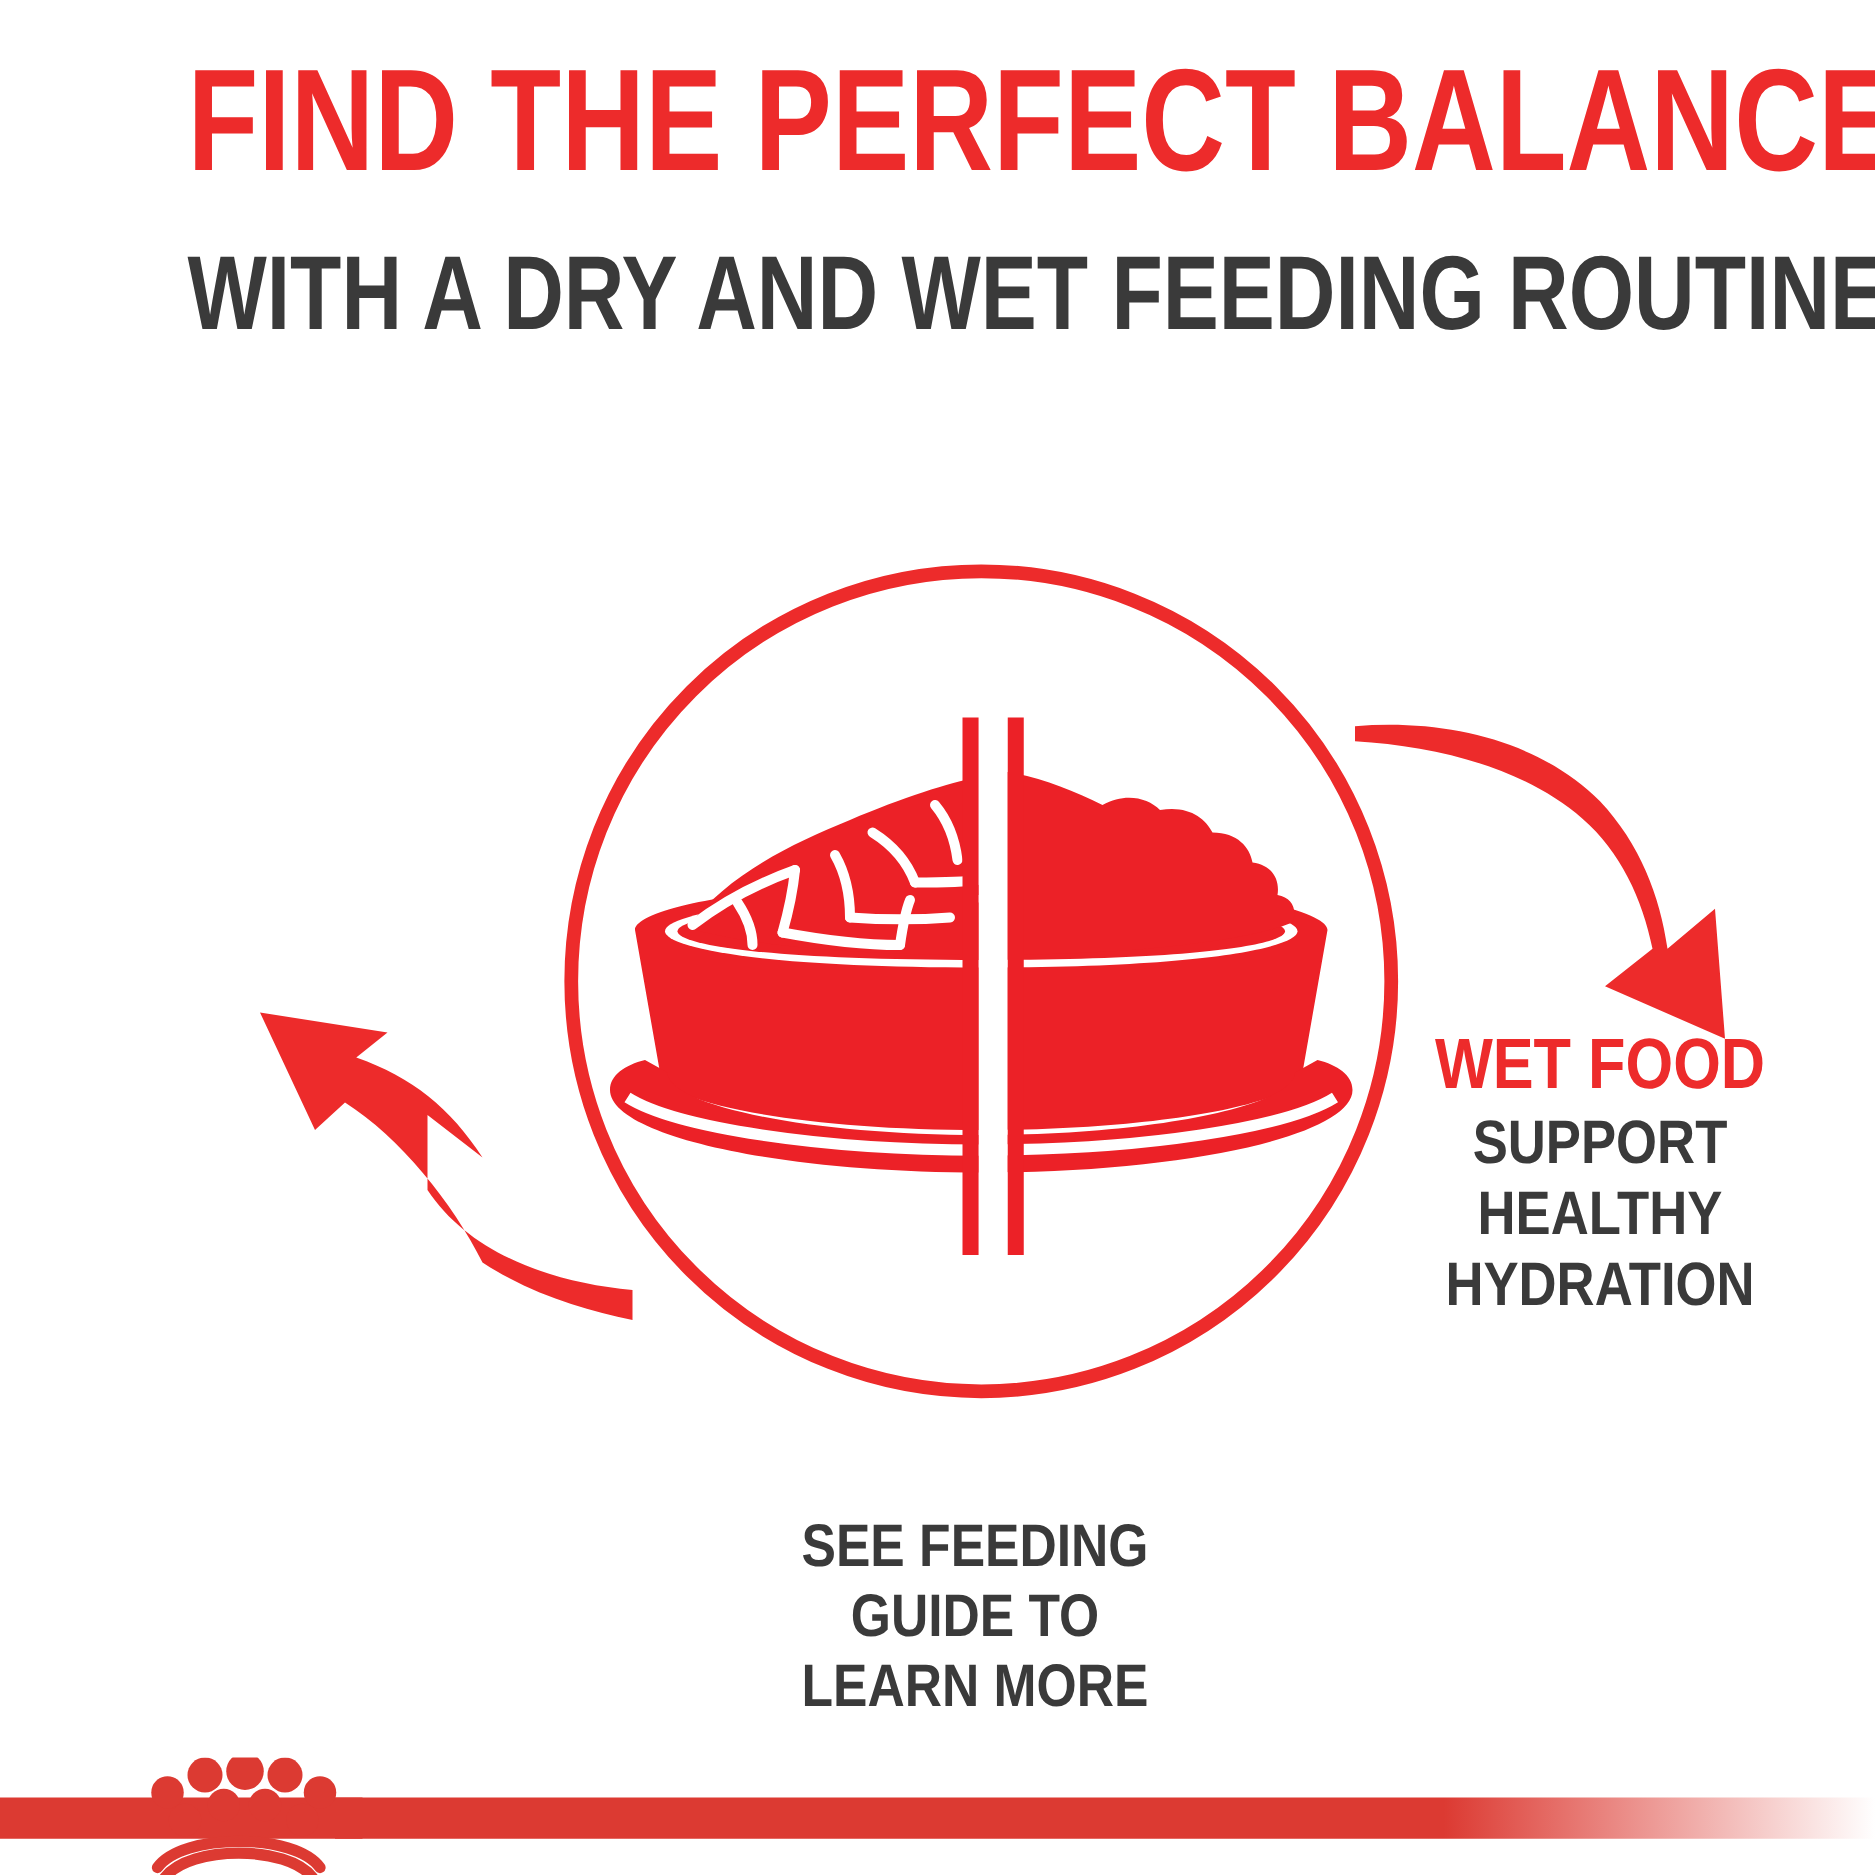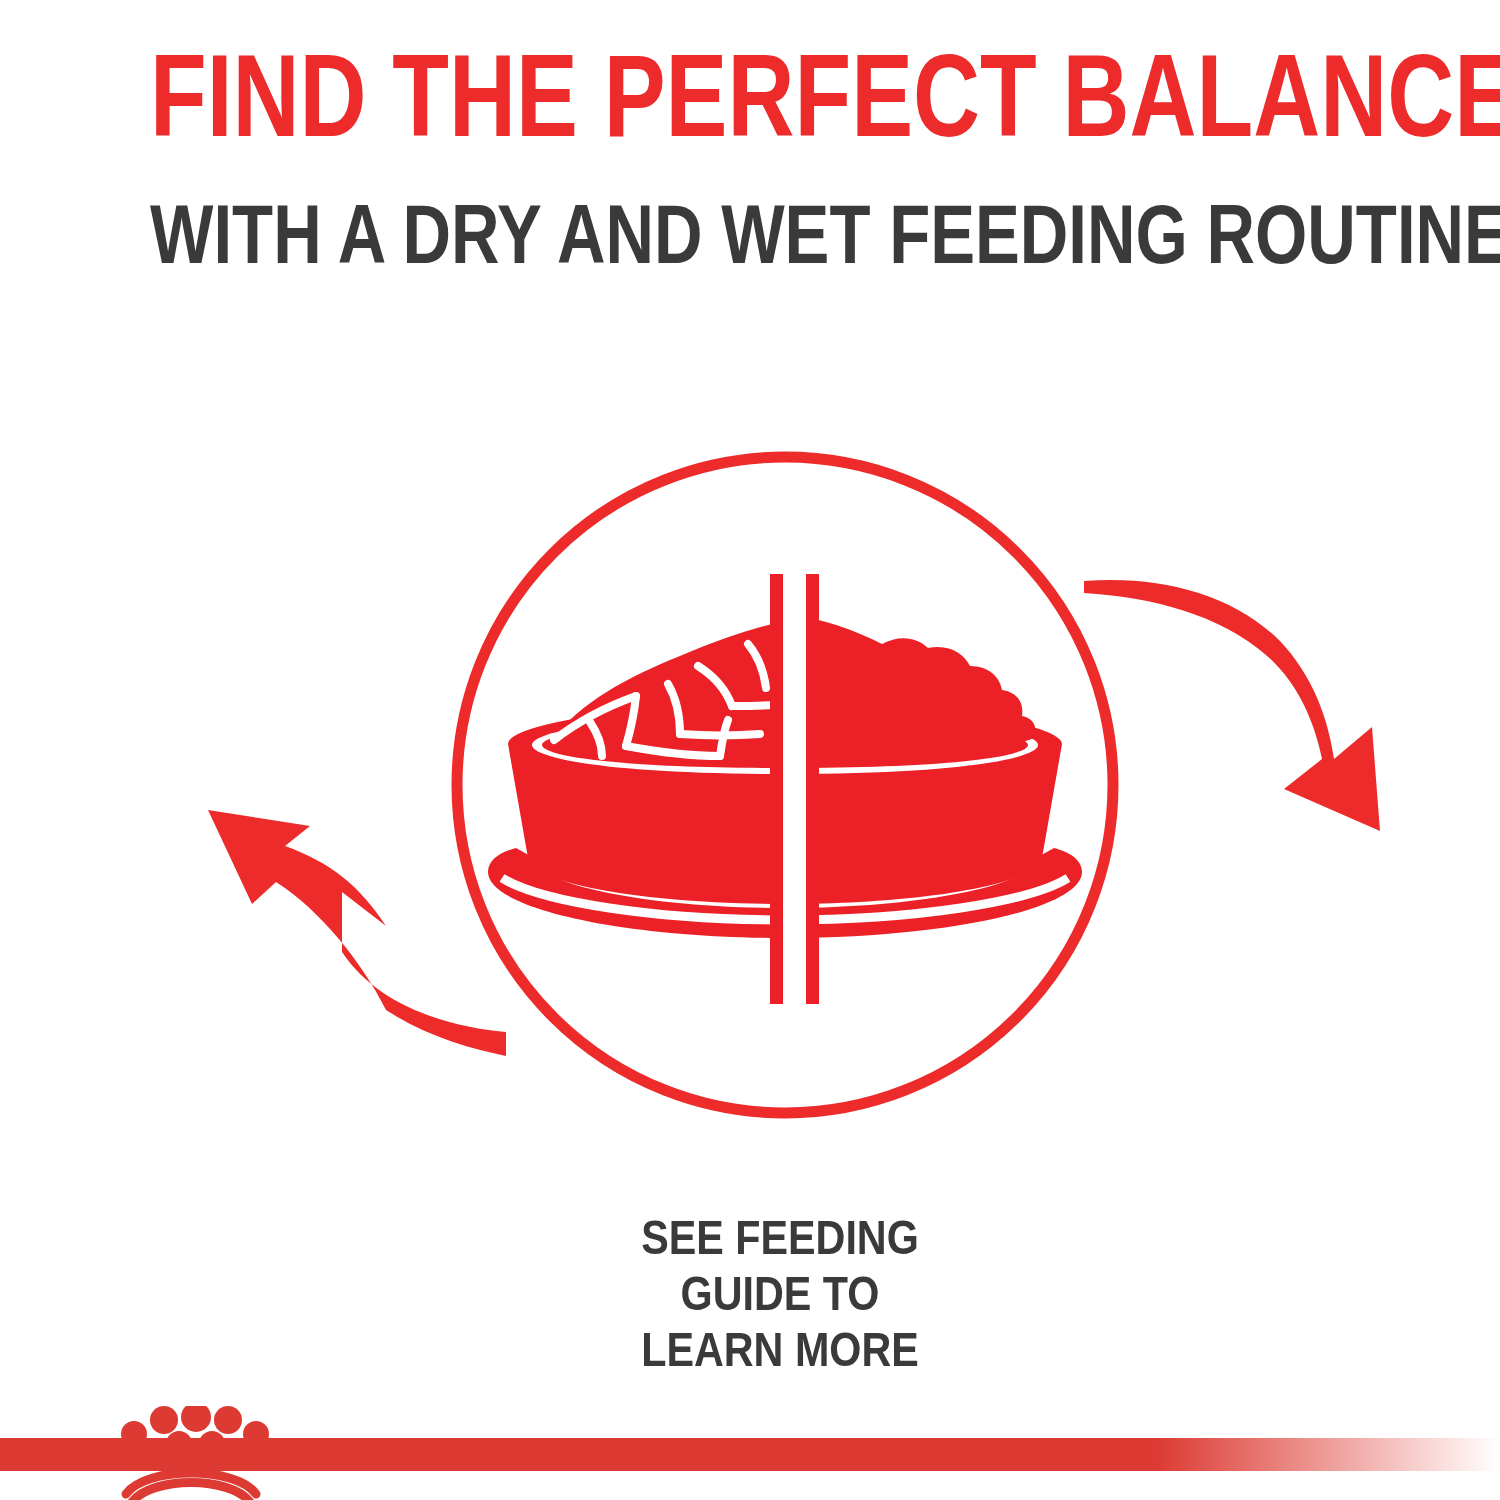--- a/index.html
+++ b/index.html
@@ -128,20 +128,27 @@
 </head>
 <body>
 
 <div id="page">
 
   <div class="headline">FIND THE PERFECT BALANCE</div>
 
   <div class="subhead">WITH A DRY AND WET FEEDING ROUTINE</div>
 
 
+  <div class="side-block" id="wet-block">
+    <div class="side-title">WET FOOD</div>
+    <div class="side-body">
+      <div>SUPPORT HEALTHY</div>
+      <div>HYDRATION</div>
+    </div>
+  </div>
 
   <svg id="arrow-left" viewBox="0 0 320 290">
     <path d="M 316 258
              C 250 252, 185 228, 152 178
              L 152 118
              L 196 152
              C 170 112, 140 88, 95 72
              L 120 52
              L 18 36
              L 62 130

